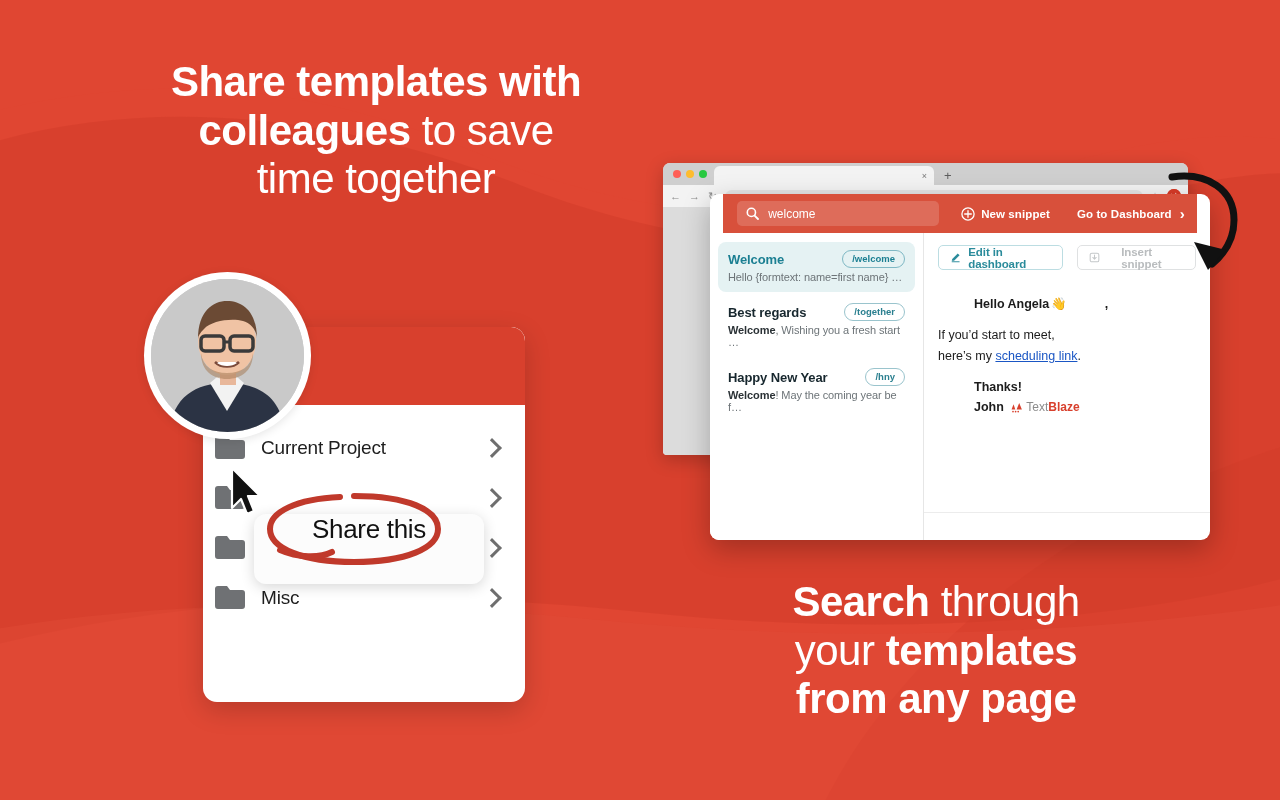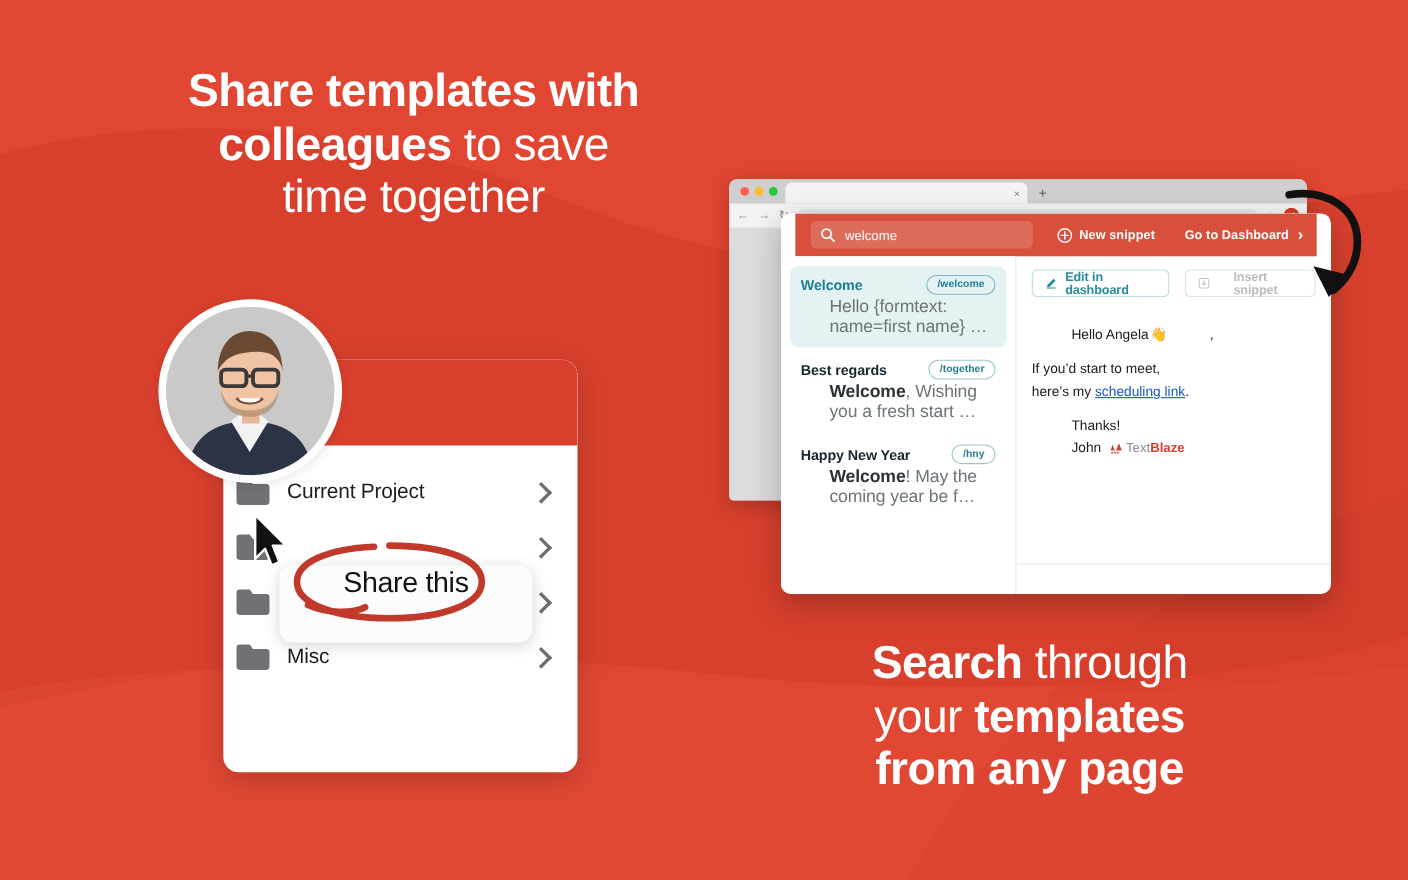--- a/index.html
+++ b/index.html
@@ -229,21 +229,21 @@
   .snippet-item.active { background: #e5f2f3; }
   .snippet-head { display: flex; align-items: center; justify-content: space-between; }
   .snippet-title { font-size: 13px; font-weight: 700; color: #17272e; letter-spacing: -.1px; }
   .snippet-item.active .snippet-title { color: #1b7f92; }
   .snippet-short {
     font-size: 9.5px; font-weight: 700;
     border: 1px solid #9ac4cd; border-radius: 11px;
     padding: 2px 9px 3px 9px; color: #2a7f8f;
   }
   .snippet-item.active .snippet-short { color: #1b7f92; border-color: #7fb8c4; }
-  .snippet-sub { font-size: 16px; color: #6d7478; margin-top: 3px; letter-spacing: -.1px; margin-left: 26px; }
+  .snippet-sub { font-size: 11px; color: #6d7478; margin-top: 3px; letter-spacing: -.1px; }
   .snippet-sub b { color: #2b3236; font-weight: 700; }
 
   #preview-pane { flex: 1 1 auto; display: flex; flex-direction: column; min-width: 0; }
   #preview-actions {
     display: flex; gap: 14px;
     padding: 12px 14px 10px 14px;
   }
   .pv-btn {
     display: flex; align-items: center; gap: 7px;
     height: 25px; padding: 0 11px;
@@ -251,21 +251,21 @@
     font-size: 11.5px; font-weight: 700; letter-spacing: -.1px;
   }
   #edit-dashboard-btn { color: #2a8b9b; border-color: #bcdde2; }
   #insert-snippet-btn { color: #b9bcbe; border-color: #dfe1e2; gap: 21px; }
   #preview-body {
     flex: 1 1 auto;
     padding: 14px 18px 0 14px;
     font-size: 12.5px; color: #1c1c1c; line-height: 1.62;
     min-height: 0;
   }
-  #preview-body .b { font-weight: 400; padding-left: 36px; }
+  #preview-body .b { font-weight: 700; padding-left: 36px; }
   #sched-link { color: #1a56c4; text-decoration: underline; }
   #tb-logo-mark {
     display: inline-block; vertical-align: -2px;
     width: 13px; height: 11px; margin: 0 2px 0 4px;
     position: relative;
   }
   .tb-word-text { color: #8c8c8c; font-weight: 400; font-size: 12px; }
   .tb-word-blaze { color: #d8402d; font-weight: 700; font-size: 12px; }
   #preview-footer { height: 28px; border-top: 1px solid #ececec; flex: 0 0 28px; }
 

